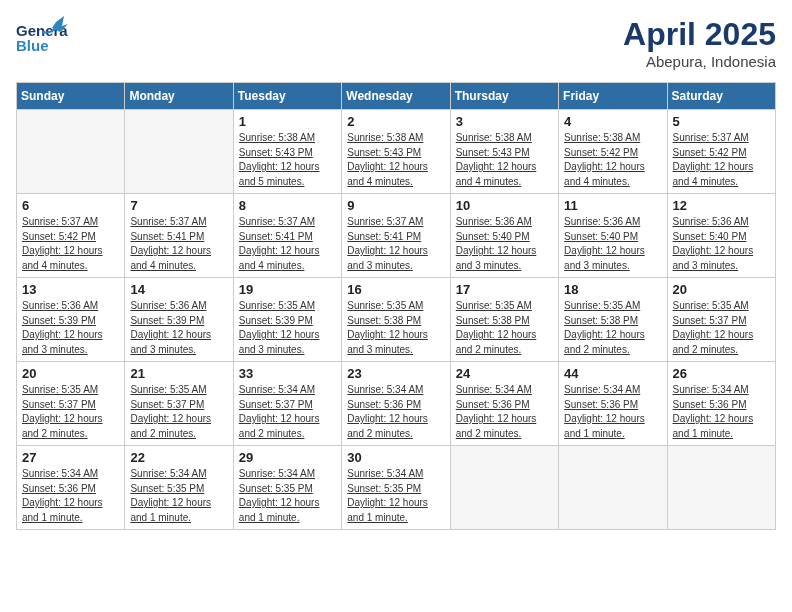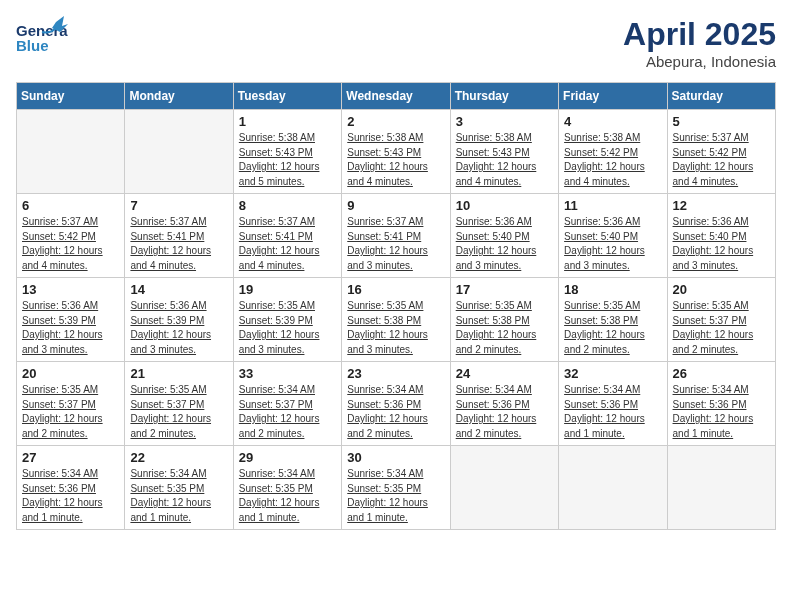--- a/index.html
+++ b/index.html
@@ -279,21 +279,21 @@
 and 2 minutes.</div>
         </td>
         <td>
           <span class="day-num">24</span>
           <div class="day-info" style="white-space: pre-line;">Sunrise: 5:34 AM
 Sunset: 5:36 PM
 Daylight: 12 hours
 and 2 minutes.</div>
         </td>
         <td>
-          <span class="day-num">32</span>
+          <span class="day-num">44</span>
           <div class="day-info" style="white-space: pre-line;">Sunrise: 5:34 AM
 Sunset: 5:36 PM
 Daylight: 12 hours
 and 1 minute.</div>
         </td>
         <td>
           <span class="day-num">26</span>
           <div class="day-info" style="white-space: pre-line;">Sunrise: 5:34 AM
 Sunset: 5:36 PM
 Daylight: 12 hours

